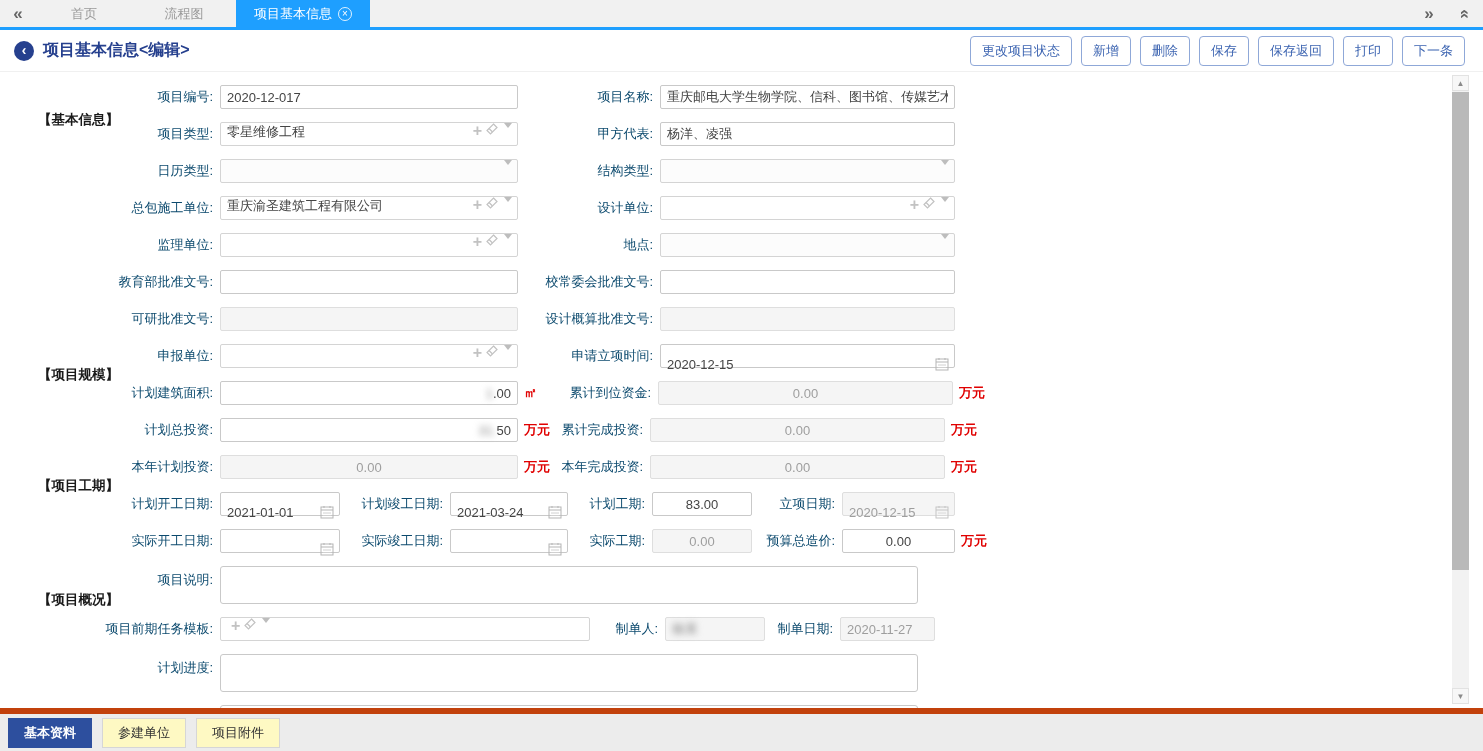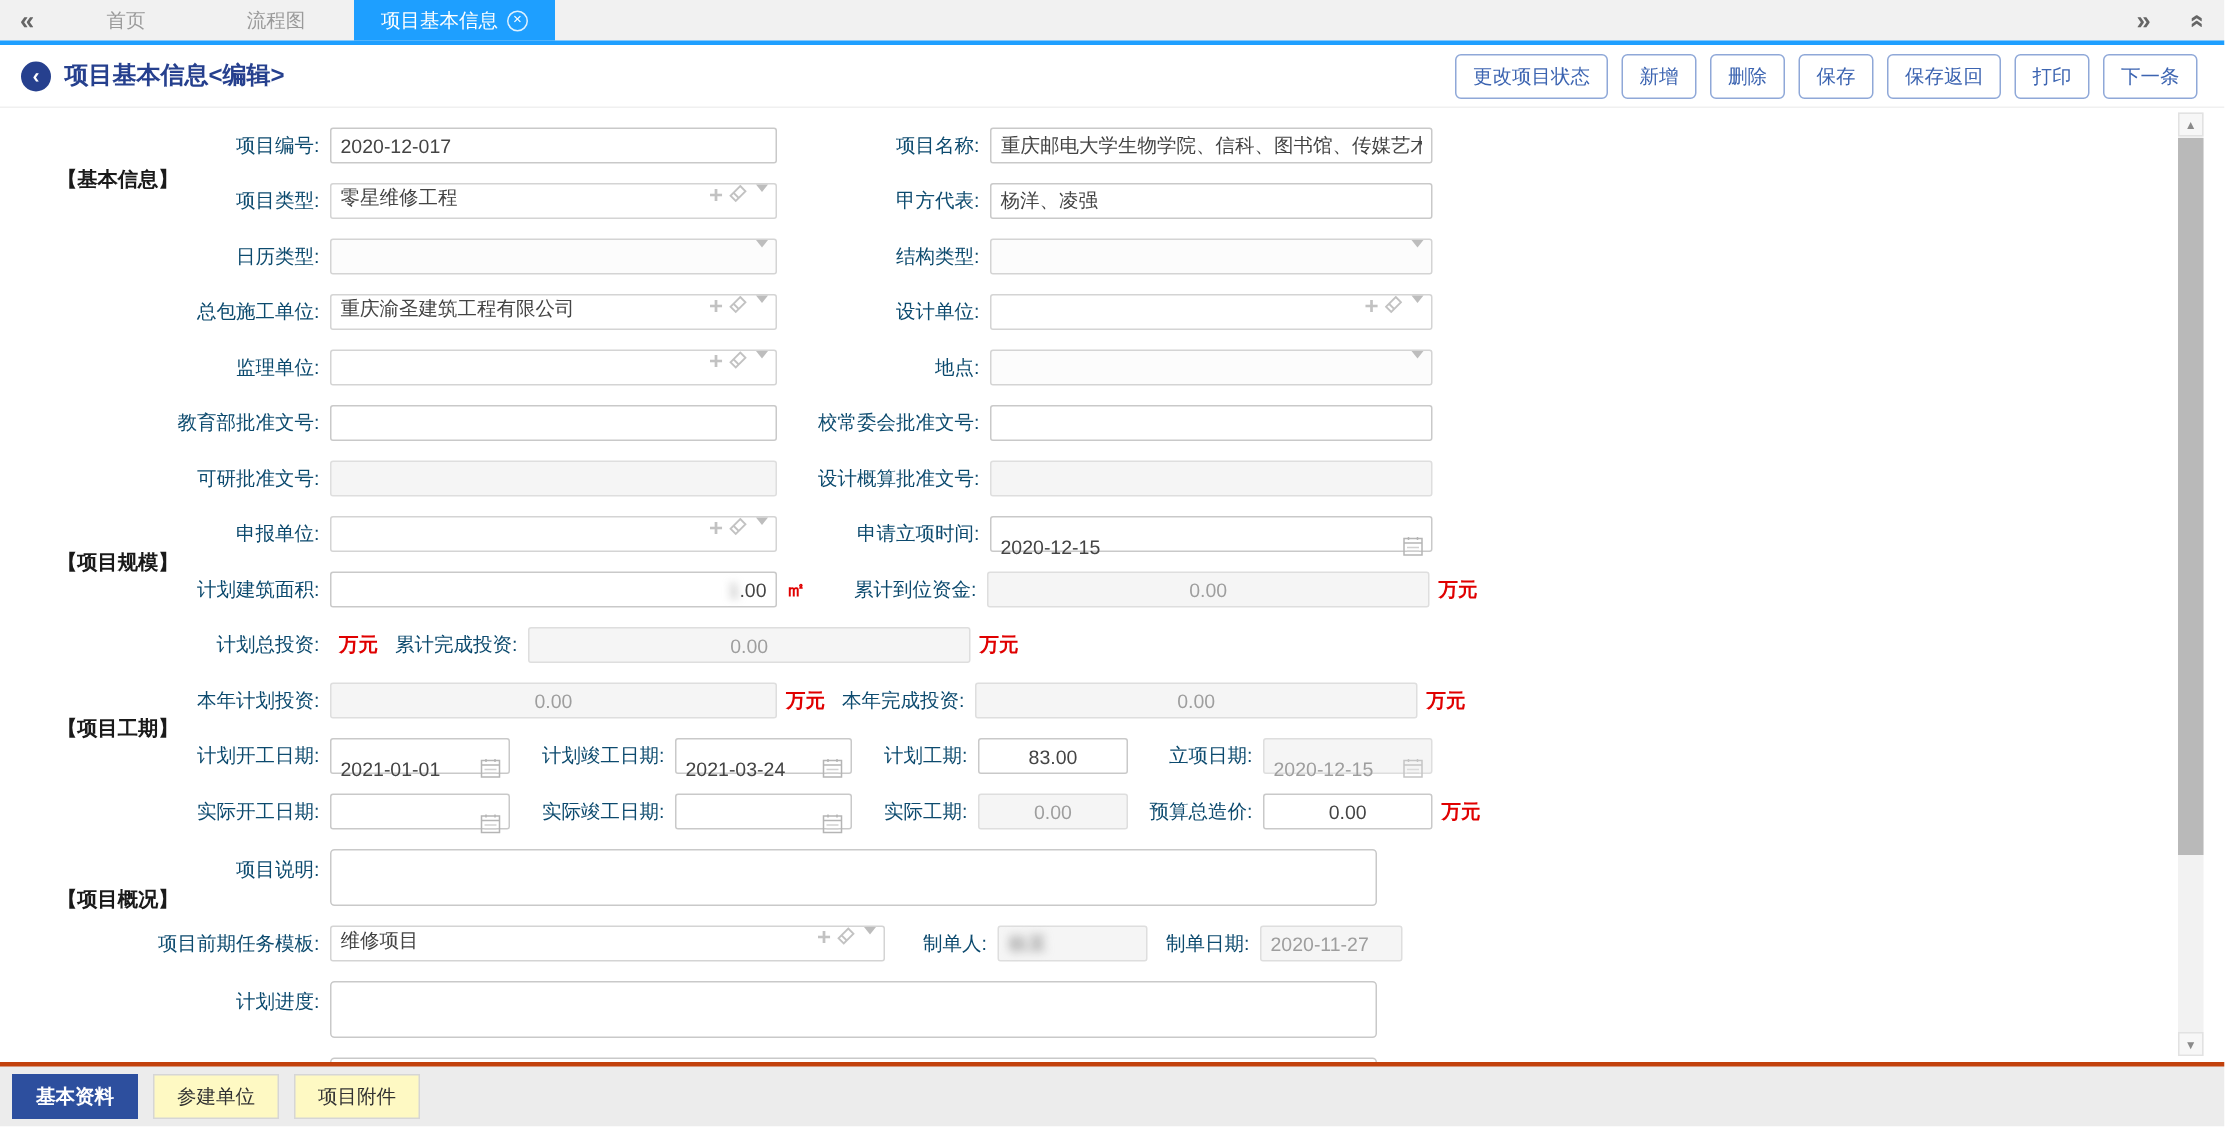--- a/index.html
+++ b/index.html
@@ -72,21 +72,21 @@
 
   
   .vscroll { position:absolute; top:75px; bottom:47px; right:14px; width:17px; background:#f2f2f2; }
   .sb-btn { position:absolute; left:0; width:17px; height:16px; background:#f7f7f7; border:1px solid #e2e2e2;
     color:#8a8a8a; font-size:8px; display:flex; align-items:center; justify-content:center; cursor:pointer; }
   .sb-btn.up { top:0; } .sb-btn.down { bottom:0; }
   .sb-thumb { position:absolute; top:17px; left:0; width:17px; height:478px; background:#b9b9b9; cursor:pointer; }
 
   
   .bottombar { position:absolute; left:0; right:0; bottom:0; height:43px; background:#ececec;
-    border-top:3px solid #c2410c; display:flex; align-items:center; padding-left:8px; gap:10px; }
+    border-top:6px solid #c2410c; display:flex; align-items:center; padding-left:8px; gap:10px; }
   .btab { height:30px; padding:0 15px; display:flex; align-items:center; background:#fef9c3;
     border:1px solid #d6d6d6; color:#333; cursor:pointer; }
   .btab.active { background:#2d4f9e; border-color:#2d4f9e; color:#fff; font-weight:bold; }
 </style>
 </head>
 <body>
 
 <div id="app">
 
   <div class="tabbar">
@@ -260,20 +260,24 @@
             <span>.00</span>
         </div>
         <span class="unit">㎡</span>
         <span class="lbl lbl-r" style="width:121px">累计到位资金:</span>
         <input class="inp dis num w-r" disabled="" value="0.00" style="">
         <span class="unit">万元</span>
       </div>
 
       <div class="row">
         <span class="lbl lbl-l">计划总投资:</span>
+        <div class="inpbox num w-l">
+          <span class="masked">31.</span>
+            <span>50</span>
+        </div>
         <span class="unit">万元</span>
         <span class="lbl lbl-r" style="width:100px">累计完成投资:</span>
         <input class="inp dis num w-r" disabled="" value="0.00" style="">
         <span class="unit">万元</span>
       </div>
 
       <div class="row">
         <span class="lbl lbl-l">本年计划投资:</span>
         <input class="inp dis num w-l" disabled="" value="0.00" style="">
         <span class="unit">万元</span>
@@ -366,21 +370,20 @@
       </div>
 
       <div class="row ta">
         <span class="lbl lbl-l" style="padding-top:5px">项目说明:</span>
         <textarea class="txa" style=""></textarea>
       </div>
 
       <div class="row">
         <span class="lbl lbl-l">项目前期任务模板:</span>
         <div class="combo" style="width:370px">
-          <span class="combo-val">维修项目</span>
           <span class="ic-plus">+</span>
           <span class="ic-svg">
               <svg width="12" height="12" viewBox="0 0 12 12">
                 <path d="M7.5 1 L11 4.5 L4.5 11 L1 7.5 Z" fill="none" stroke="#c2c2c2" stroke-width="1.2"></path>
                 <line x1="3" y1="5.5" x2="6.5" y2="9" stroke="#c2c2c2" stroke-width="1.2"></line>
               </svg>
             </span>
           <span class="caret"></span>
         </div>
         <span class="lbl lbl-c1">制单人:</span>

